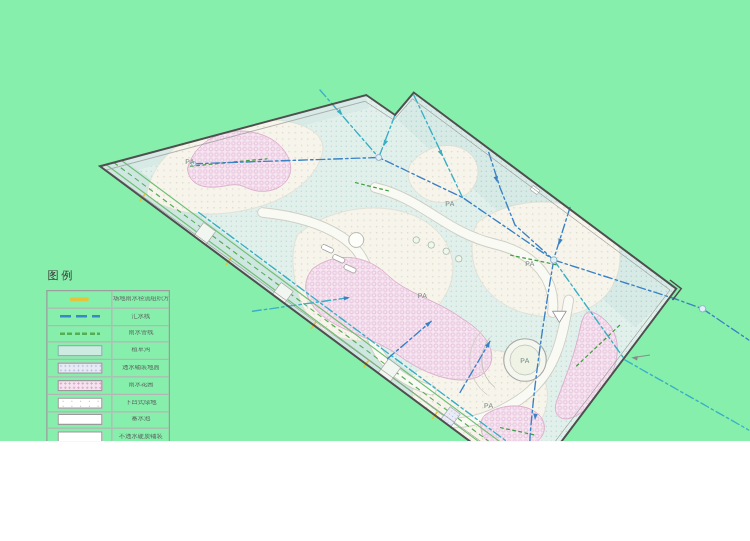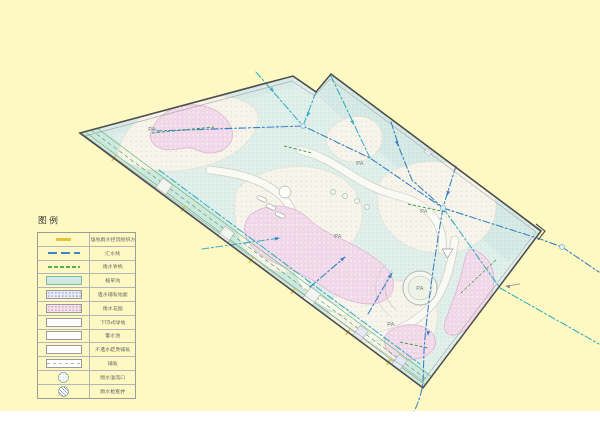--- a/index.html
+++ b/index.html
@@ -1,16 +1,16 @@
 <!DOCTYPE html>
 <html><head>
 <meta charset="utf-8">
 <style>
   html,body{margin:0;padding:0;background:#ffffff;}
-  #stage{position:relative;width:600px;height:411px;background:#fef9c3;overflow:hidden;
+  #stage{position:relative;width:600px;height:353px;background:#86efac;overflow:hidden;
          font-family:"Liberation Sans","DejaVu Sans",sans-serif;}
   #plan-svg{position:absolute;left:0;top:0;}
 
   
   #legend{position:absolute;left:37px;top:214px;width:100px;}
   #legend .ltitle{font-size:9px;color:#3c3c3c;letter-spacing:2px;margin:0 0 5px 1px;}
   #legend .ltable{width:97px;border:0.8px solid #9c9c9c;}
   .lrow{display:flex;height:12.8px;border-top:0.6px solid #b5b5b5;align-items:center;}
   .lrow:first-child{border-top:none;}
   .lsym{width:52px;display:flex;align-items:center;justify-content:center;

